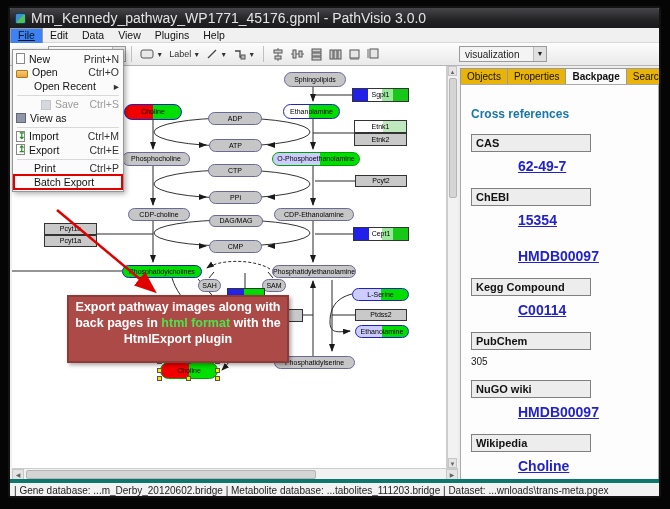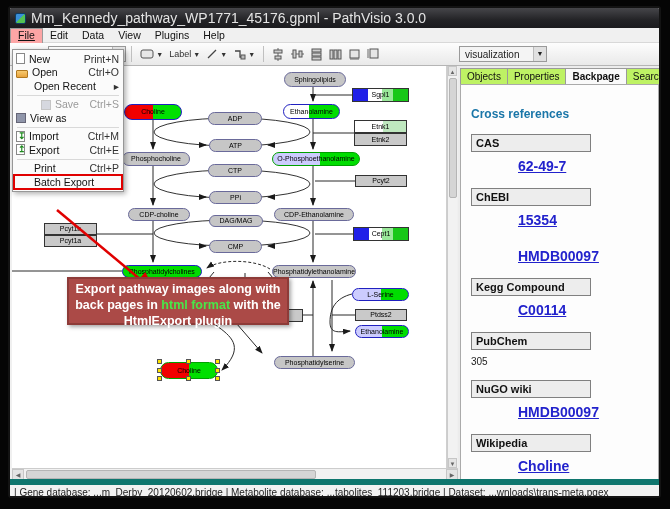--- a/index.html
+++ b/index.html
@@ -9,21 +9,21 @@
     border:2px solid #131313;border-radius:3px;overflow:hidden;}
   
   #titlebar{height:20px;background:linear-gradient(#46464a,#232326 60%,#1b1b1e);color:#e4e4e4;
     display:flex;align-items:center;font-size:14px;padding-left:5px;}
   #app-icon{width:11px;height:11px;border-radius:2px;margin-right:5px;
     background:linear-gradient(135deg,#3a8fd6 0 45%,#53c253 45%);border:1px solid #0e3d66;}
   
   #menubar{height:15px;background:#f0f0f0;border-bottom:1px solid #d8d8d8;display:flex;
     align-items:center;font-size:10.5px;color:#111;}
   .mb-item{padding:0 7px;height:15px;line-height:15px;}
-  .mb-item.active{background:#fca5a5;border:1px solid #9a9a9a;border-bottom:none;line-height:13px;text-decoration:underline;}
+  .mb-item.active{background:#3b82f6;border:1px solid #9a9a9a;border-bottom:none;line-height:13px;text-decoration:underline;}
   
   #toolbar{height:23px;background:linear-gradient(#fdfdfd,#e9e9e9);border-bottom:1px solid #b5b5b5;
     display:flex;align-items:center;font-size:10px;color:#222;padding-left:6px;}
   #zoom-combo{display:flex;align-items:center;margin-left:4px;background:#fff;border:1px solid #9a9a9a;
     width:78px;height:16px;padding-left:4px;font-size:10px;}
   #zoom-combo .dd{margin-left:auto;width:13px;height:14px;background:#e8e8e8;border-left:1px solid #bbb;
     text-align:center;font-size:7px;line-height:14px;color:#333;}
   .tsep{width:1px;height:16px;background:#c0c0c0;margin:0 5px;}
   .tool-btn{display:flex;align-items:center;height:18px;padding:0 2px;margin:0 1px;color:#333;}
   .tool-btn svg{display:block;}
@@ -37,21 +37,21 @@
   #canvas{position:absolute;left:0;top:0;width:435px;height:402px;background:#fff;overflow:hidden;
     border-right:1px solid #cfcfcf;}
   #edges,#overlay{position:absolute;left:0;top:0;}
   #edges{z-index:1;} #overlay{z-index:3;}
   #nodes{position:absolute;left:0;top:0;width:435px;height:402px;z-index:2;}
   .pnode{position:absolute;border:1px solid #6a6a9a;font-size:7px;color:#000;text-align:center;
     overflow:hidden;white-space:nowrap;}
   .pnode.rect{border-color:#333;}
   .handle{position:absolute;width:5px;height:5px;background:#ffe500;border:1px solid #555;z-index:5;}
   
-  #callout{position:absolute;left:55px;top:211px;width:222px;height:48px;background:#ab4a47;
+  #callout{position:absolute;left:55px;top:229px;width:222px;height:68px;background:#ab4a47;
     border:2px solid #8d3b38;z-index:4;color:#fff;font-weight:bold;font-size:12.5px;line-height:16px;
     text-align:center;padding:2px 6px;box-shadow:2px 2px 4px rgba(0,0,0,.35);}
   #callout .hl{color:#49e649;}
   
   #vscroll{position:absolute;left:435px;top:0;width:10px;height:402px;background:#f2f2f2;
     border-left:1px solid #ccc;}
   #vscroll .arr{height:10px;font-size:6px;text-align:center;color:#666;line-height:10px;background:#e4e4e4;
     border:1px solid #c6c6c6;}
   #vscroll .thumb{position:absolute;top:12px;left:1px;width:8px;height:120px;background:#d5d5d5;
     border:1px solid #b5b5b5;border-radius:2px;}
@@ -60,35 +60,35 @@
   #hscroll{position:absolute;left:0;top:402px;width:446px;height:12px;background:#f2f2f2;
     border-top:1px solid #ccc;display:flex;}
   #hscroll .arr{width:12px;height:11px;font-size:6px;text-align:center;line-height:11px;color:#666;
     background:#e4e4e4;border:1px solid #c6c6c6;}
   #hscroll .arr.right{margin-left:auto;}
   #hscroll .thumb{width:290px;height:9px;margin:1px 0 0 2px;background:#d5d5d5;border:1px solid #b5b5b5;
     border-radius:2px;}
   
   #sidepanel{position:absolute;left:446px;top:0;width:203px;height:414px;background:#ececec;}
   #tabs{display:flex;font-size:10px;color:#111;padding-top:2px;padding-left:2px;}
-  .tab{padding:2px 6px 3px;background:#bef264;border:1px solid #9a9a9a;border-right:none;}
+  .tab{padding:2px 6px 3px;background:#eab308;border:1px solid #9a9a9a;border-right:none;}
   .tab:last-child{border-right:1px solid #9a9a9a;}
   .tab.active{background:#fafafa;font-weight:bold;position:relative;top:0px;}
   #panel-body{position:absolute;left:2px;right:2px;top:18px;bottom:0;background:#fdfdfd;
     border:1px solid #aaa;padding:10px 0 0 10px;overflow:hidden;}
   #xref-heading{color:#1a76a8;font-weight:bold;font-size:12px;margin:12px 0 2px;}
   .bp-section{margin-top:13px;}
   .bp-header{width:120px;border:1px solid #808080;background:#ededed;font-weight:bold;font-size:11px;
     padding:2px 4px;color:#111;}
   .bp-link{display:inline-block;margin-top:6px;font-size:14px;font-weight:bold;color:#2222cc;
     text-decoration:underline;margin-left:47px;}
   .bp-value{margin-top:6px;font-size:10px;color:#222;}
   
   #statusbar{position:absolute;left:0;bottom:0;width:100%;height:17px;background:#f2f2f2;
-    border-top:6px solid #0f766e;font-size:10px;color:#222;line-height:16px;padding-left:4px;
+    border-top:4px solid #0f766e;font-size:10px;color:#222;line-height:16px;padding-left:4px;
     white-space:nowrap;overflow:hidden;}
   
   #file-menu{position:absolute;left:2px;top:41px;width:112px;background:#fbfbfb;border:1px solid #979797;
     box-shadow:2px 2px 5px rgba(0,0,0,.3);z-index:10;padding:2px 1px;font-size:10.5px;color:#111;}
   .menu-item{display:flex;align-items:center;height:13.5px;position:relative;padding-right:3px;}
   .menu-item.disabled{color:#9a9a9a;margin-left:25px;}
   .menu-item.highlighted{outline:2px solid #e00000;outline-offset:-1px;}
   .mi-icon{width:14px;height:12px;margin:0 4px 0 2px;flex:none;position:relative;}
   .ic-new{background:#fff;border:1px solid #888;width:9px;height:11px;}
   .ic-folder{background:linear-gradient(#f7ca70,#e8a33d);border:1px solid #b07820;width:12px;height:8px;

